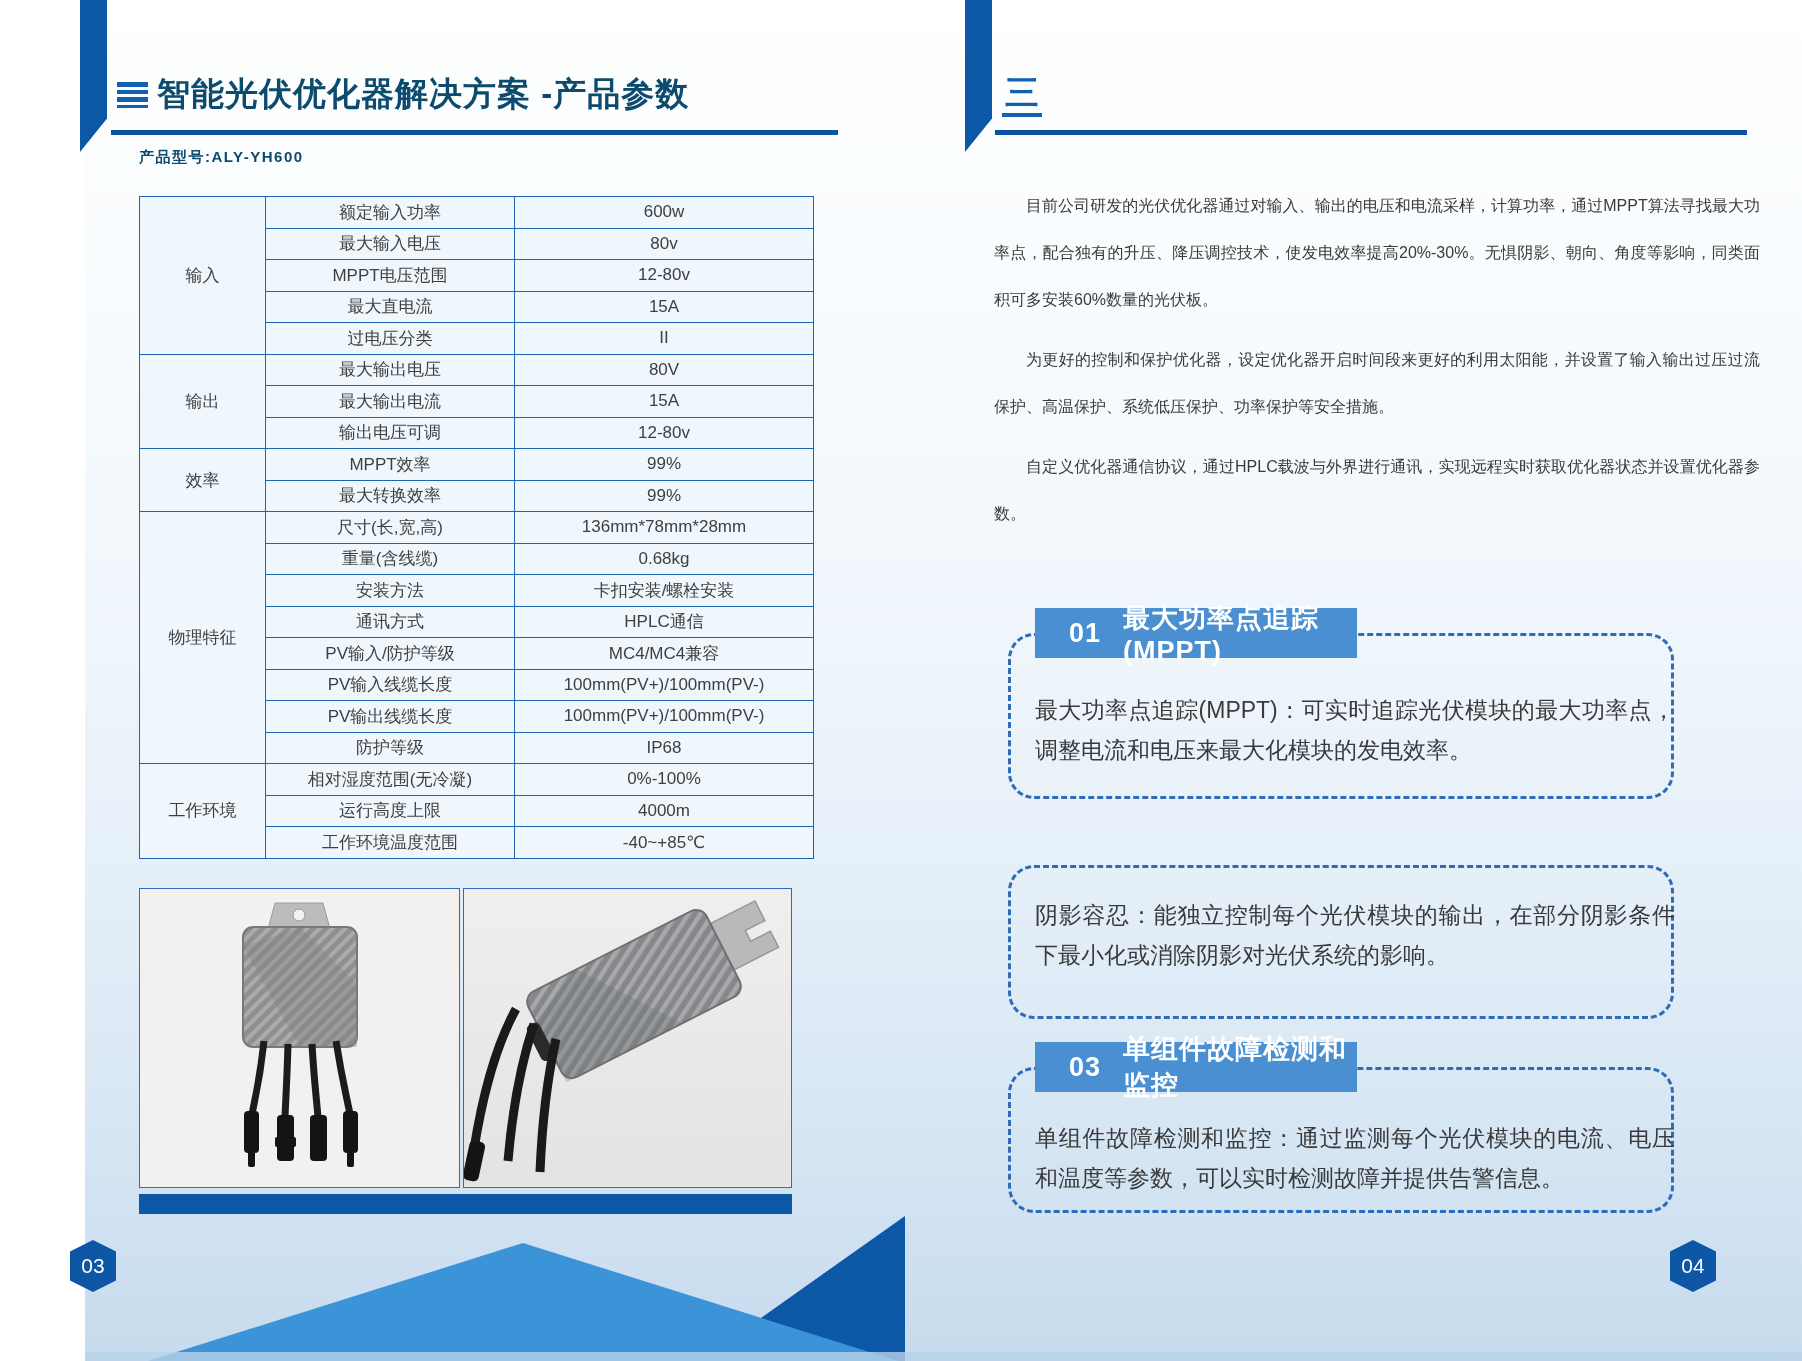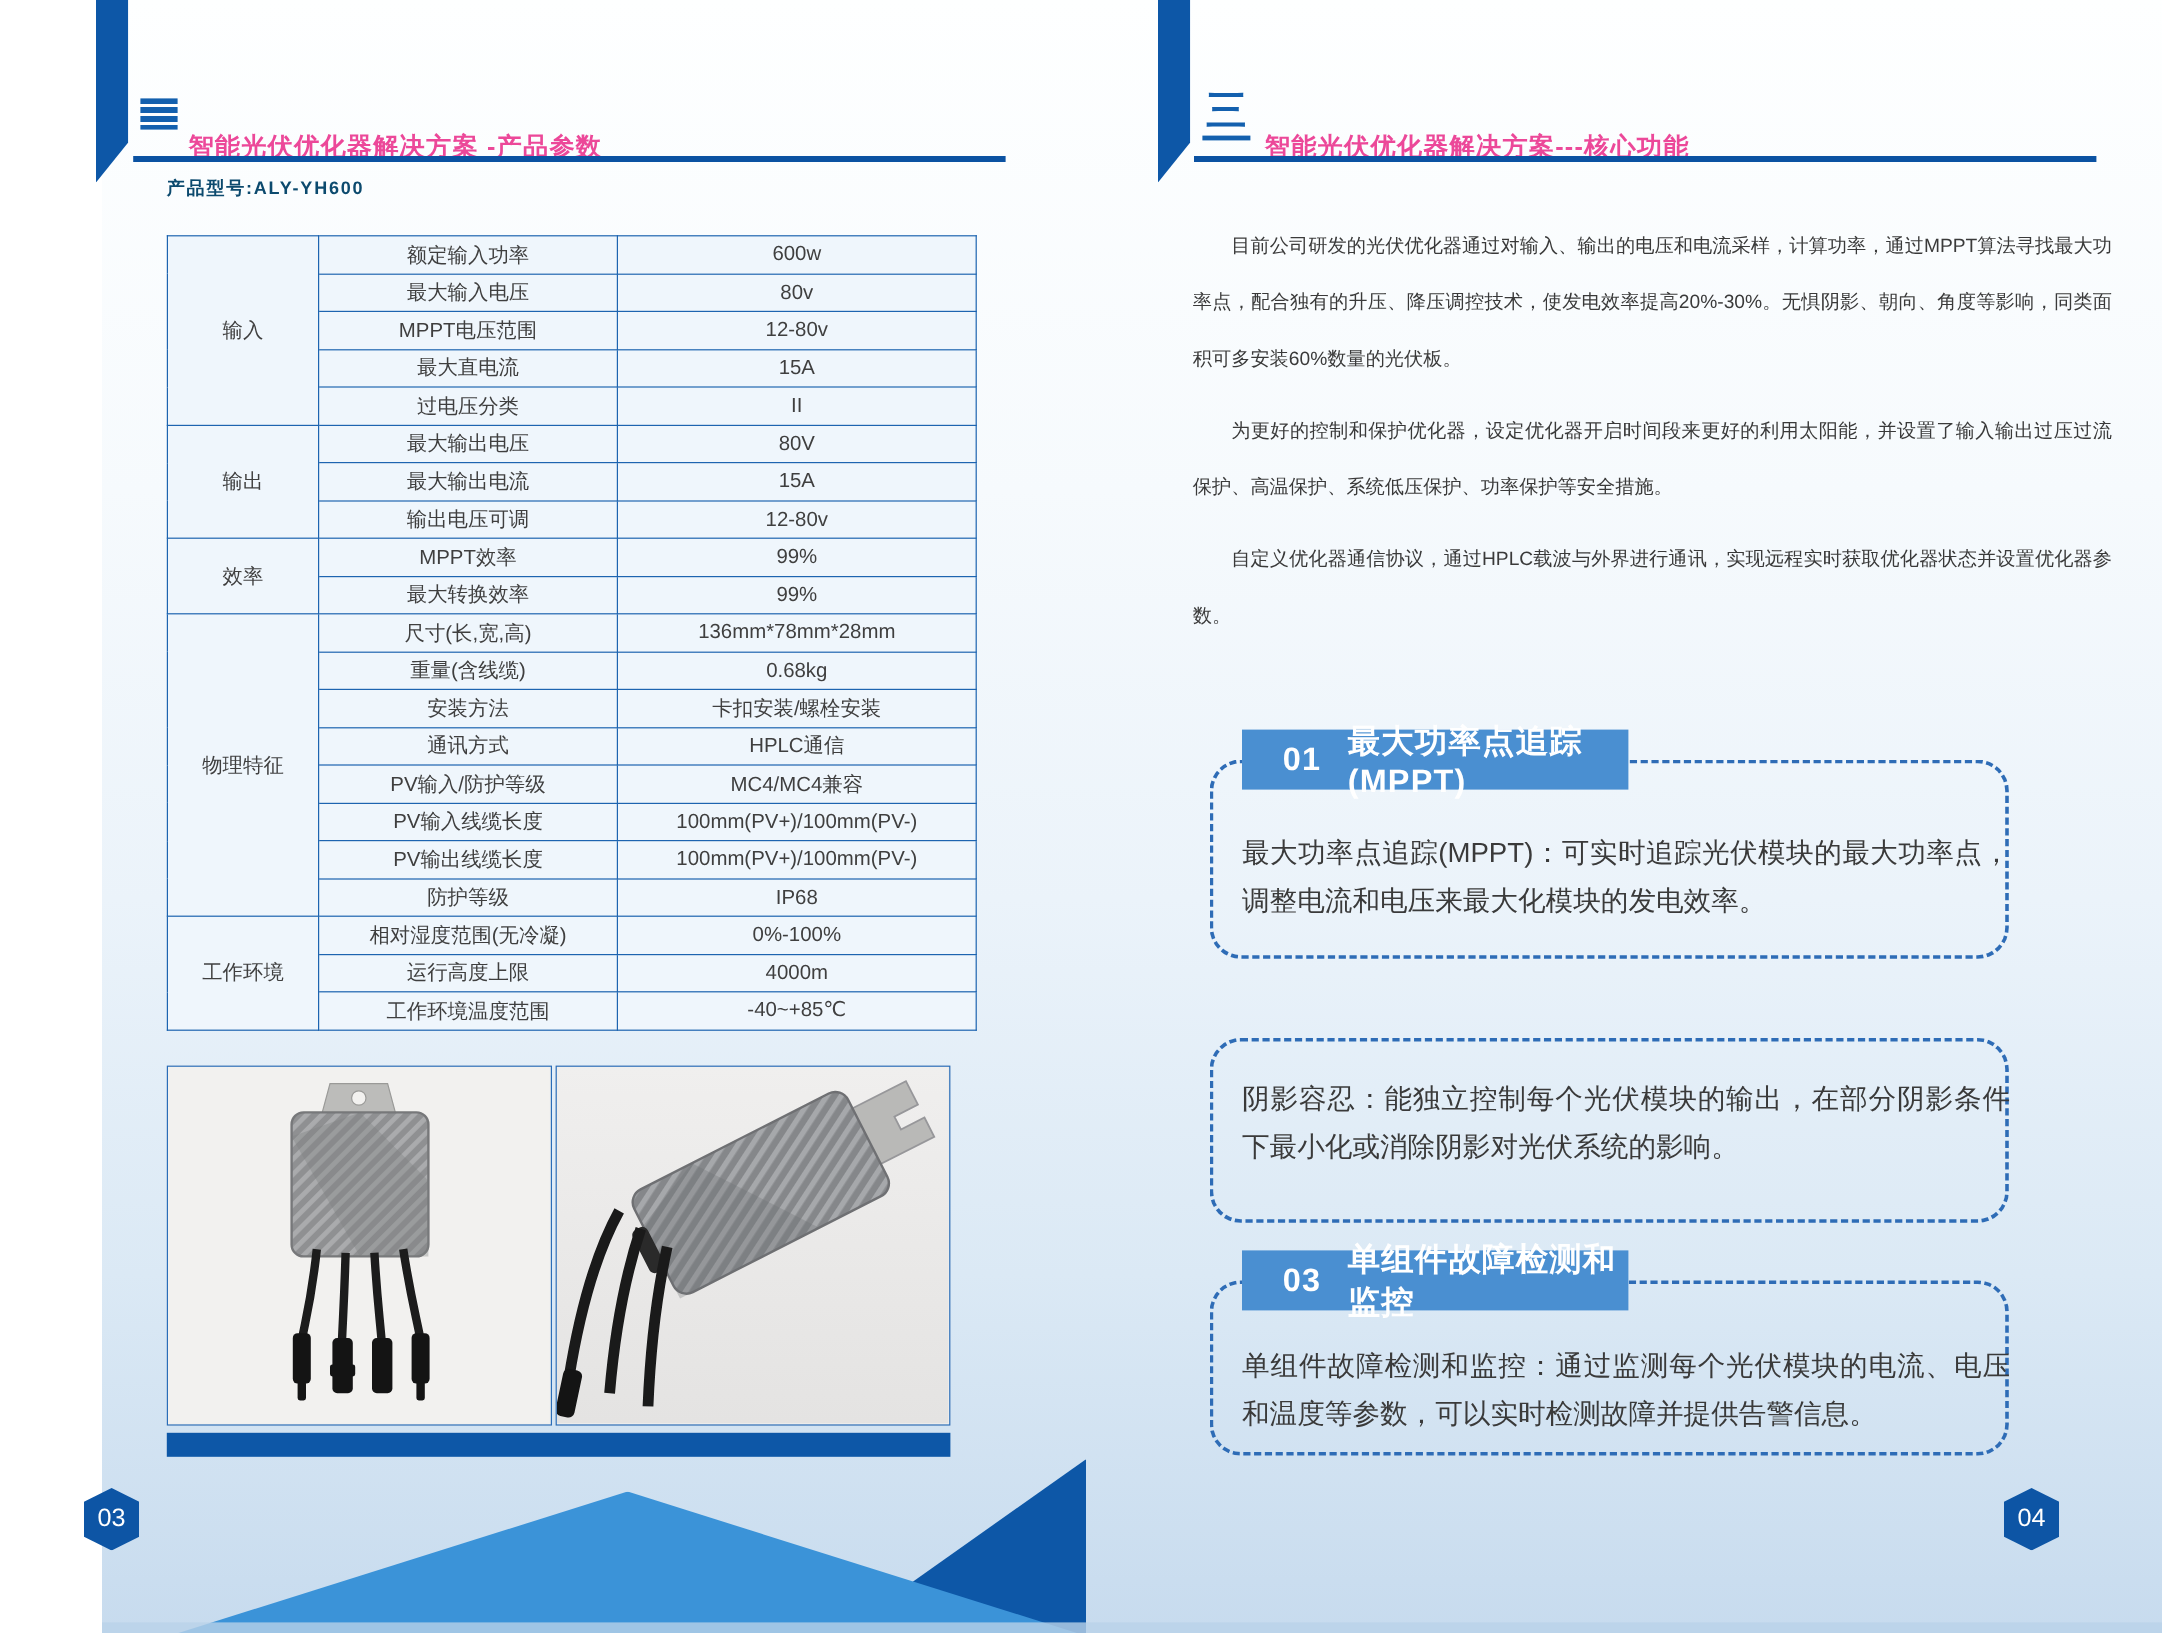--- a/index.html
+++ b/index.html
@@ -7,21 +7,21 @@
   .canvas{position:relative;width:1802px;height:1361px;background:#ffffff;overflow:hidden;}
   .page-bg{position:absolute;left:85px;top:0;width:1717px;height:1361px;
     background:linear-gradient(180deg,#feffff 0%,#f6fafd 30%,#ebf3fa 55%,#dbe9f5 78%,#c7dbee 100%);}
   
   .ribbon{position:absolute;top:0;width:27px;height:152px;background:#0d57a7;
     clip-path:polygon(0 0,100% 0,100% 78%,0 100%);}
   .ribbon.left{left:80px;} .ribbon.right{left:965px;}
   
   .menu-icon{position:absolute;left:117px;top:82px;width:31px;height:26px;
     background:repeating-linear-gradient(#1360ae 0 4.5px,transparent 4.5px 7.5px);}
-  .page-title{position:absolute;font-size:21px;font-weight:bold;color:#ec4899;white-space:nowrap;letter-spacing:1px;margin-top:36px;}
+  .page-title{position:absolute;font-size:33px;font-weight:bold;color:#0c4a6e;white-space:nowrap;letter-spacing:1px;}
   .page-title.left{left:157px;top:72px;}
   .page-title.right{left:1054px;top:72px;}
   .title-underline{position:absolute;height:5px;background:#0b52a2;}
   .title-underline.left{left:111px;top:130px;width:727px;}
   .title-underline.right{left:995px;top:130px;width:752px;}
   .section-marker{position:absolute;left:1002px;top:74px;font-size:34px;font-weight:bold;color:#1360ae;
     border-bottom:4px solid #1360ae;padding:0 3px 3px 3px;line-height:36px;}
   
   .model-label{position:absolute;left:139px;top:148px;font-size:15px;font-weight:bold;color:#0c4a6e;letter-spacing:1.5px;}
   
@@ -220,21 +220,20 @@
         <path d="M70 135 C55 180 48 225 44 272" stroke="#1a1a1a" stroke-width="9" fill="none"></path>
         <path d="M92 150 C82 195 78 235 76 283" stroke="#1a1a1a" stroke-width="9" fill="none"></path>
         <rect x="2" y="252" width="16" height="40" rx="5" fill="#141414" transform="rotate(12 10 272)"></rect>
       </svg>
     </div>
   </div>
   <div class="photo-bar"></div>
 
   <div class="ribbon right"></div>
   <div class="section-marker">三</div>
-  <div class="page-title right">智能光伏优化器解决方案---核心功能</div>
   <div class="title-underline right"></div>
 
   <div class="paragraphs">
       <p>目前公司研发的光伏优化器通过对输入、输出的电压和电流采样，计算功率，通过MPPT算法寻找最大功率点，配合独有的升压、降压调控技术，使发电效率提高20%-30%。无惧阴影、朝向、角度等影响，同类面积可多安装60%数量的光伏板。</p>
       <p>为更好的控制和保护优化器，设定优化器开启时间段来更好的利用太阳能，并设置了输入输出过压过流保护、高温保护、系统低压保护、功率保护等安全措施。</p>
       <p>自定义优化器通信协议，通过HPLC载波与外界进行通讯，实现远程实时获取优化器状态并设置优化器参数。</p>
     </div>
 
   <div class="dash-box" style="top:633px;height:160px;"></div>
   <div class="chip" style="top:608px;">

